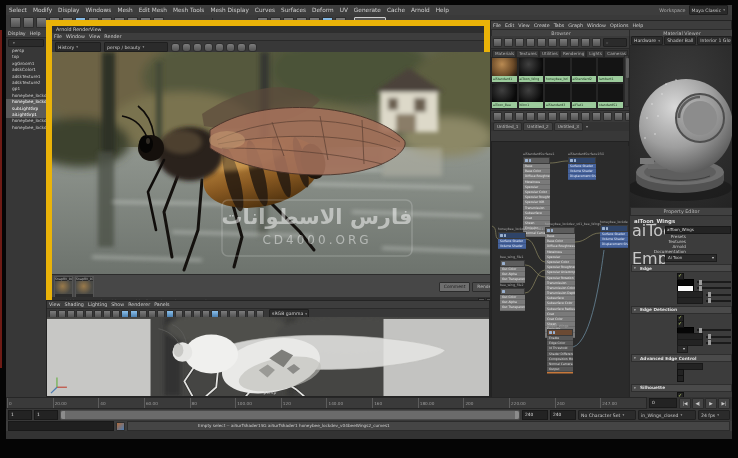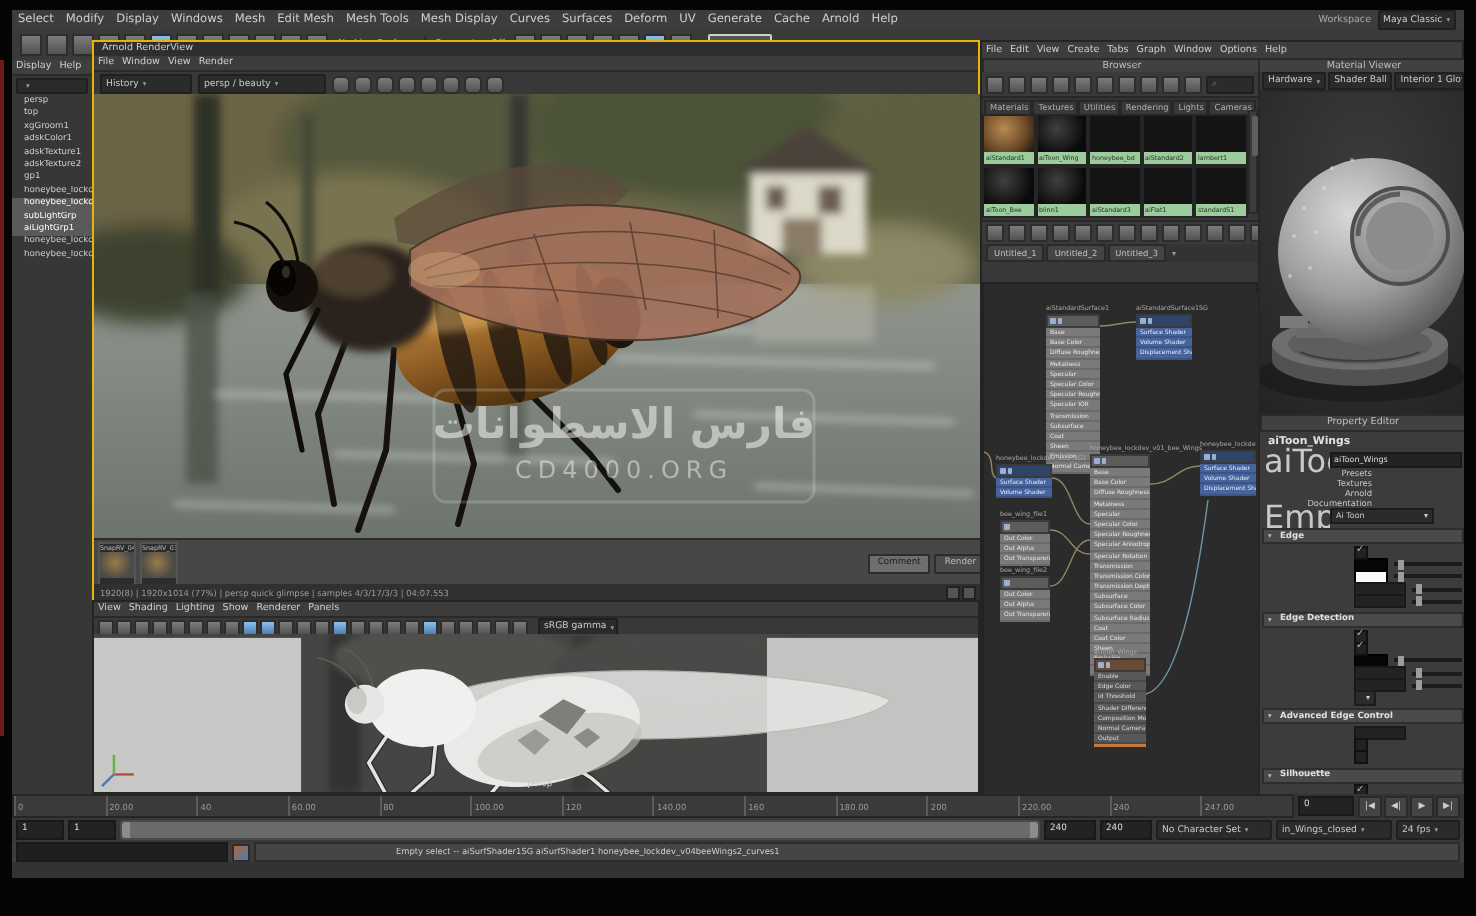--- a/index.html
+++ b/index.html
@@ -164,21 +164,21 @@
           <div class="olitem">gp1</div>
           <div class="olitem">honeybee_lockdev_v04rg</div>
           <div class="olitem sel">honeybee_lockdev_v04wg</div>
           <div class="olitem sel">subLightGrp</div>
           <div class="olitem sel">aiLightGrp1</div>
           <div class="olitem">honeybee_lockdev_v04a</div>
           <div class="olitem">honeybee_lockdev_v04b</div>
         </div>
     </div>
 
-    <div class="abs" style="left:40px;top:15px;width:444px;height:280px;background:#3a3a3a;border:1px solid #eab308;box-sizing:border-box;">
+    <div class="abs" style="left:40px;top:15px;width:444px;height:280px;background:#3a3a3a;border:6px solid #eab308;box-sizing:border-box;">
       <div style="height:7px;background:#2e2e2e;font-size:4.8px;color:#d0d0d0;line-height:7px;padding-left:4px;">Arnold RenderView</div>
       <div class="row" style="height:7px;background:#3d3d3d;border-bottom:1px solid #2a2a2a;">
 
       <span class="menu sm">File</span>
           <span class="menu sm">Window</span>
           <span class="menu sm">View</span>
           <span class="menu sm">Render</span>
         </div>
       <div class="row" style="height:12px;background:#383838;border-bottom:1px solid #282828;gap:3px;padding:0 3px;">
         <span class="dd" style="width:40px;">

